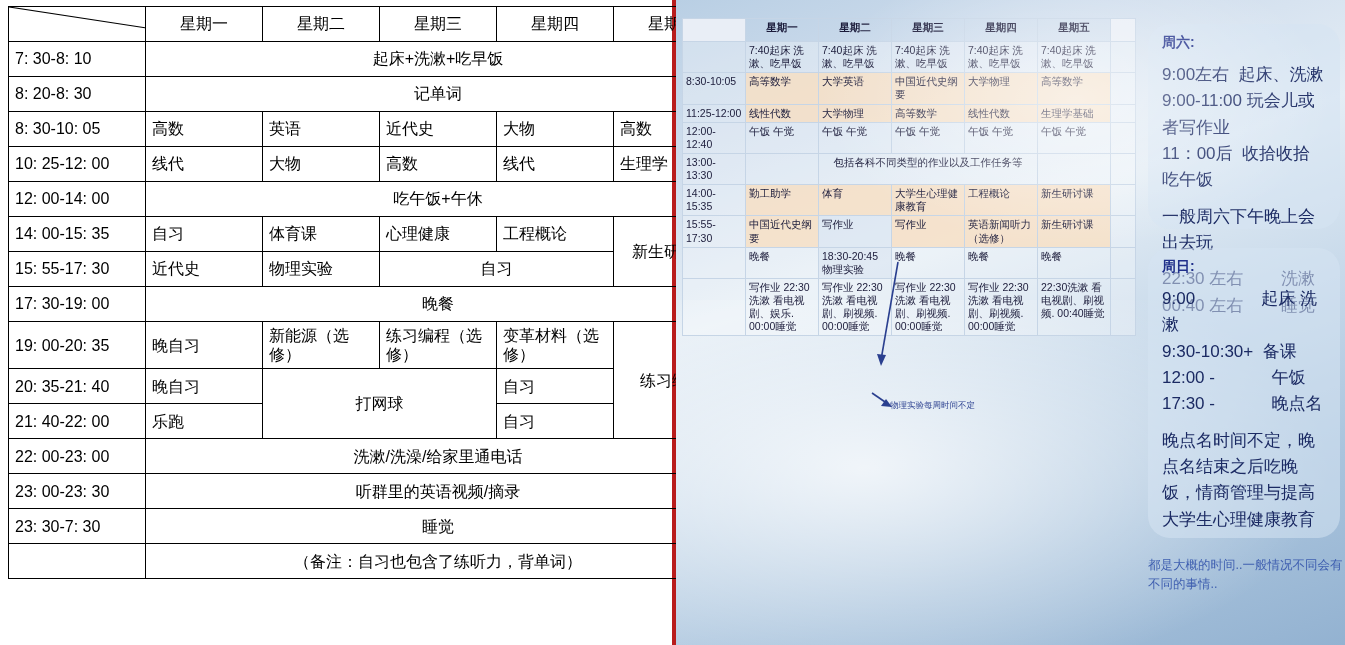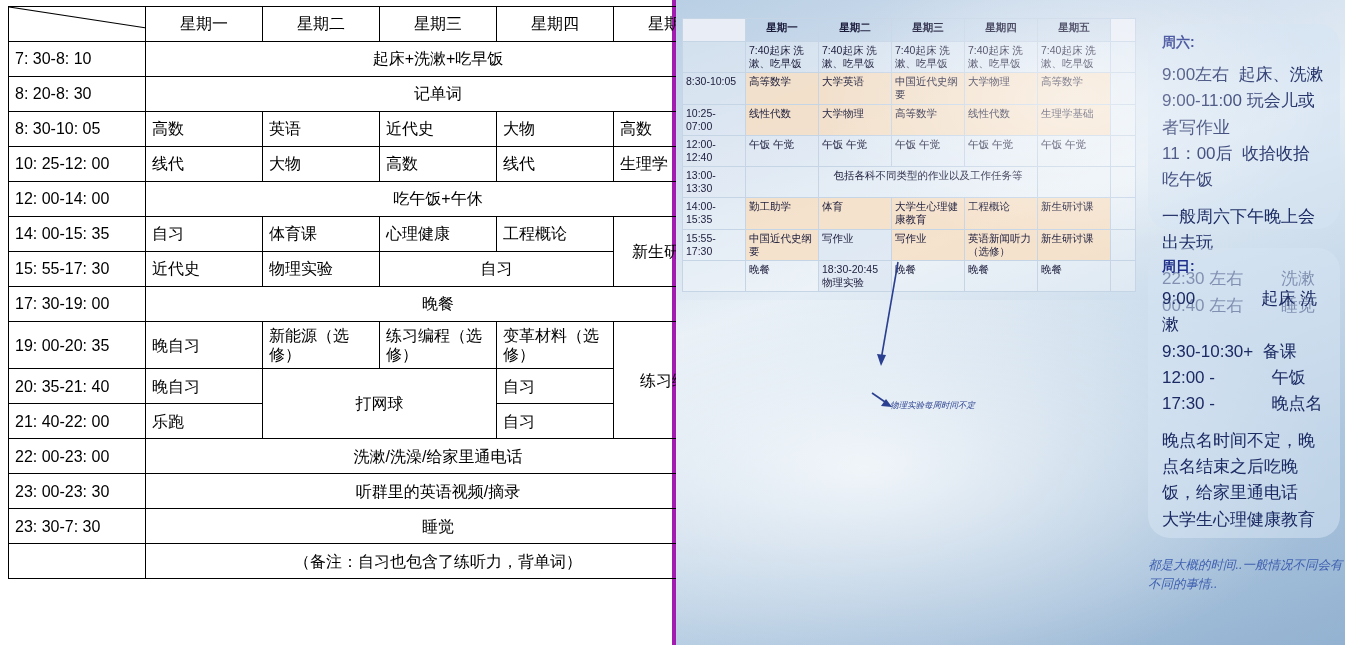--- a/index.html
+++ b/index.html
@@ -6,21 +6,21 @@
     margin: 0;
     padding: 0;
     background: #ffffff;
     font-family: "Liberation Sans", sans-serif;
   }
   #page {
     position: relative;
     width: 1345px;
     height: 645px;
     overflow: hidden;
-    background: #a21caf;
+    background: #b91c1c;
   }
 
   
   #left-pane {
     position: absolute;
     left: 0;
     top: 0;
     width: 672px;
     height: 645px;
     background: #ffffff;
@@ -147,21 +147,20 @@
   }
   .card .gap { height: 10px; }
   #card-sat { left: 472px; top: 24px;  width: 192px; height: 205px; }
   #card-sun { left: 472px; top: 248px; width: 192px; height: 290px; }
   #footnote {
     position: absolute;
     left: 472px; top: 556px; width: 196px;
     color: #3f5fb0;
     font-size: 12.5px;
     line-height: 1.5;
-    font-style: italic;
   }
 </style>
 </head>
 <body>
 
 <div id="page">
 
   <div id="left-pane">
     <table class="sched">
       <tbody>
@@ -310,21 +309,21 @@
         <td class="rc-time plain">8:30-10:05</td>
         <td class="tan">高等数学</td>
         <td class="tan">大学英语</td>
         <td class="tan">中国近代史纲要</td>
         <td class="tan">大学物理</td>
         <td class="tan">高等数学</td>
         <td class="plain"></td>
       </tr>
 
       <tr>
-        <td class="rc-time plain">10:25-07:00</td>
+        <td class="rc-time plain">11:25-12:00</td>
         <td class="tan">线性代数</td>
         <td class="tan">大学物理</td>
         <td class="tan">高等数学</td>
         <td class="tan">线性代数</td>
         <td class="tan">生理学基础</td>
         <td class="plain"></td>
       </tr>
 
       <tr>
         <td class="rc-time plain">12:00-12:40</td>
@@ -374,50 +373,73 @@
         <td class="plain">晚餐</td>
         <td class="glass gray-it small9">18:30-20:45
 物理实验</td>
         <td class="plain">晚餐</td>
         <td class="plain">晚餐</td>
         <td class="plain">晚餐</td>
         <td class="plain"></td>
       </tr>
 
 
+      <tr>
+        <td class="rc-time plain"></td>
+        <td class="plain small9">写作业
+22:30洗漱
+看电视剧、娱乐.
+00:00睡觉</td>
+        <td class="plain small9">写作业
+22:30洗漱
+看电视剧、刷视频.
+00:00睡觉</td>
+        <td class="plain small9">写作业
+22:30洗漱
+看电视剧、刷视频.
+00:00睡觉</td>
+        <td class="plain small9">写作业
+22:30洗漱
+看电视剧、刷视频.
+00:00睡觉</td>
+        <td class="plain small9">22:30洗漱
+看电视剧、刷视频.
+00:40睡觉</td>
+        <td class="plain"></td>
+      </tr>
     </tbody>
       </table>
 
     <svg class="annot" style="left:0;top:0;width:470px;height:420px;">
       <line x1="222" y1="262" x2="205" y2="360" stroke="#2a3f8f" stroke-width="1.6"></line>
       <polygon points="205,366 201,354 210,355" fill="#2a3f8f"></polygon>
       <line x1="196" y1="393" x2="212" y2="404" stroke="#2a3f8f" stroke-width="1.6"></line>
       <polygon points="216,407 205,406 210,399" fill="#2a3f8f"></polygon>
     </svg>
-    <div class="annot" style="left:214px;top:400px;font-size:8.5px;color:#2a3f8f;font-style:italic;">物理实验每周时间不定</div>
+    <div class="annot" style="left:214px;top:400px;font-size:8.5px;color:#2a3f8f;">物理实验每周时间不定</div>
 
     <div class="card" id="card-sat">
       <div class="title">周六:</div>
       <div class="line">9:00左右  起床、洗漱</div>
       <div class="line">9:00-11:00 玩会儿或者写作业</div>
       <div class="line">11：00后  收拾收拾吃午饭</div>
       <div class="gap"></div>
       <div class="line">一般周六下午晚上会出去玩</div>
       <div class="gap"></div>
       <div class="line">22:30 左右        洗漱</div>
       <div class="line">00:40 左右        睡觉</div>
     </div>
 
     <div class="card" id="card-sun">
       <div class="title">周日:</div>
       <div class="line">9:00              起床 洗漱</div>
       <div class="line">9:30-10:30+  备课</div>
       <div class="line">12:00 -            午饭</div>
       <div class="line">17:30 -            晚点名</div>
       <div class="gap"></div>
-      <div class="line">晚点名时间不定，晚点名结束之后吃晚饭，给家里通电话</div>
+      <div class="line">晚点名时间不定，晚点名结束之后吃晚饭，情商管理与提高</div>
       <div class="line">大学生心理健康教育</div>
     </div>
 
     <div id="footnote">都是大概的时间..一般情况不同会有不同的事情..</div>
   </div>
 
 </div>
 
 </body></html>

